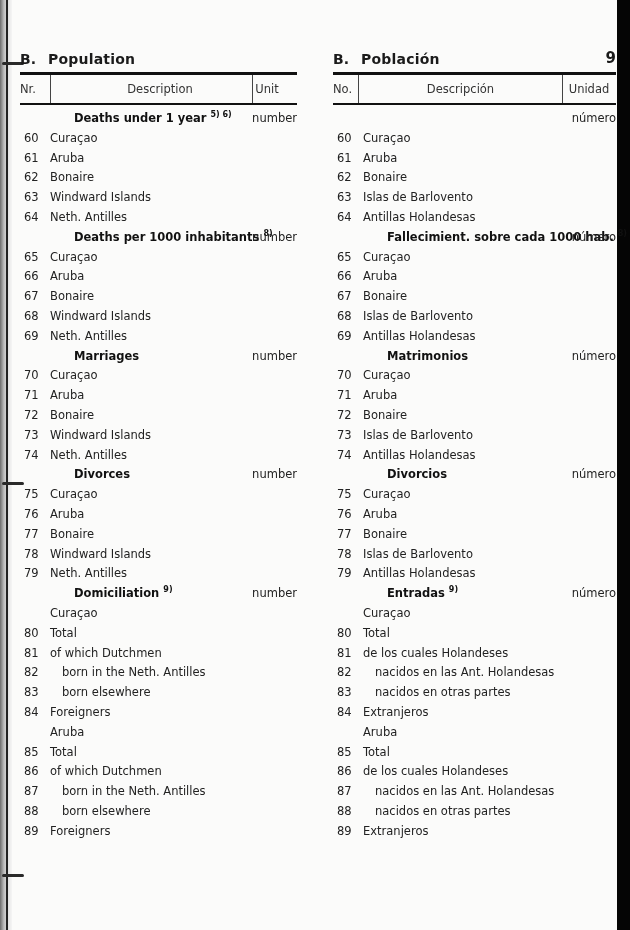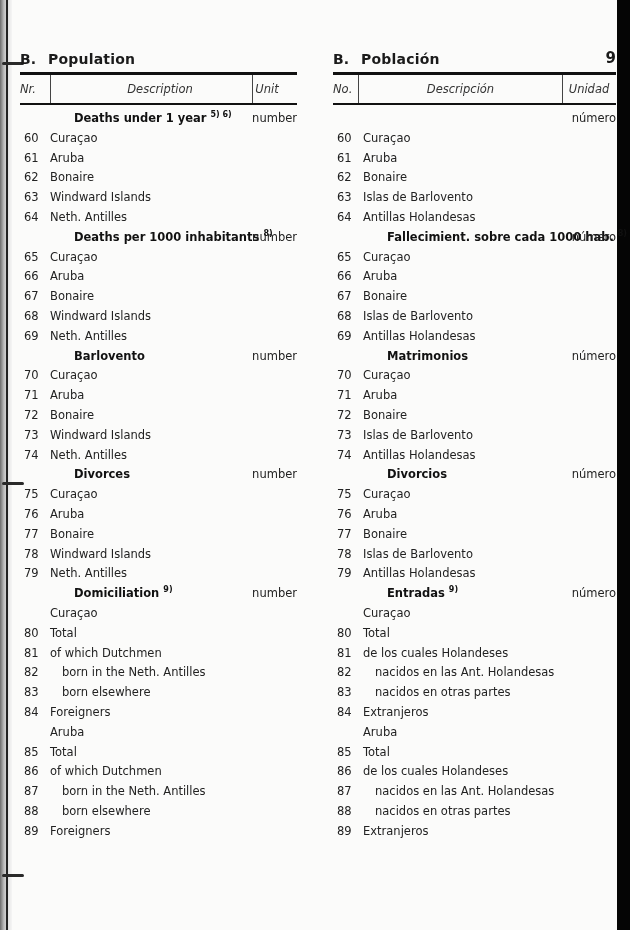--- a/index.html
+++ b/index.html
@@ -28,21 +28,21 @@
   .section-title {
     position: absolute; top: 51px; left: 0; font-weight: bold; font-size: 14px; letter-spacing: 0.2px;
   }
   .section-title .letter { display: inline-block; width: 28px; }
   .page-number { position: absolute; top: 49px; right: 0; font-weight: bold; font-size: 15px; }
 
   .thead {
     position: absolute; top: 72px; left: 0; right: 0; height: 28px;
     border-top: 3px solid #111; border-bottom: 2px solid #111;
   }
-  .thead .cell { position: absolute; top: 0; height: 28px; line-height: 28px; font-size: 11.5px; color: #333; font-style: italic; }
+  .thead .cell { position: absolute; top: 0; height: 28px; line-height: 28px; font-size: 11.5px; color: #333; }
   .thead .nr { left: 0; width: 22px; }
   .thead .desc { text-align: center; border-left: 1px solid #444; border-right: 1px solid #444; }
   .thead .unit { right: 0; text-align: right; }
 
   .rows { position: absolute; top: 109px; left: 0; right: 0; }
   .row { position: relative; height: 19.8px; line-height: 19.8px; font-size: 11.5px; white-space: nowrap; }
   .row .num { position: absolute; left: 4px; width: 22px; color: #222; }
   .row .label { position: absolute; left: 30px; color: #222; }
   .row.heading .label { font-weight: bold; color: #111; margin-left: 24px; }
   .row.indent .label { left: 42px; }
@@ -111,21 +111,21 @@
       </div>
       <div class="row">
         <span class="num">68</span>
         <span class="label"><span>Windward Islands</span></span>
       </div>
       <div class="row">
         <span class="num">69</span>
         <span class="label"><span>Neth. Antilles</span></span>
       </div>
       <div class="row heading">
-        <span class="label"><span>Barlovento</span></span>
+        <span class="label"><span>Marriages</span></span>
         <span class="unit">number</span>
       </div>
       <div class="row">
         <span class="num">70</span>
         <span class="label"><span>Curaçao</span></span>
       </div>
       <div class="row">
         <span class="num">71</span>
         <span class="label"><span>Aruba</span></span>
       </div>

